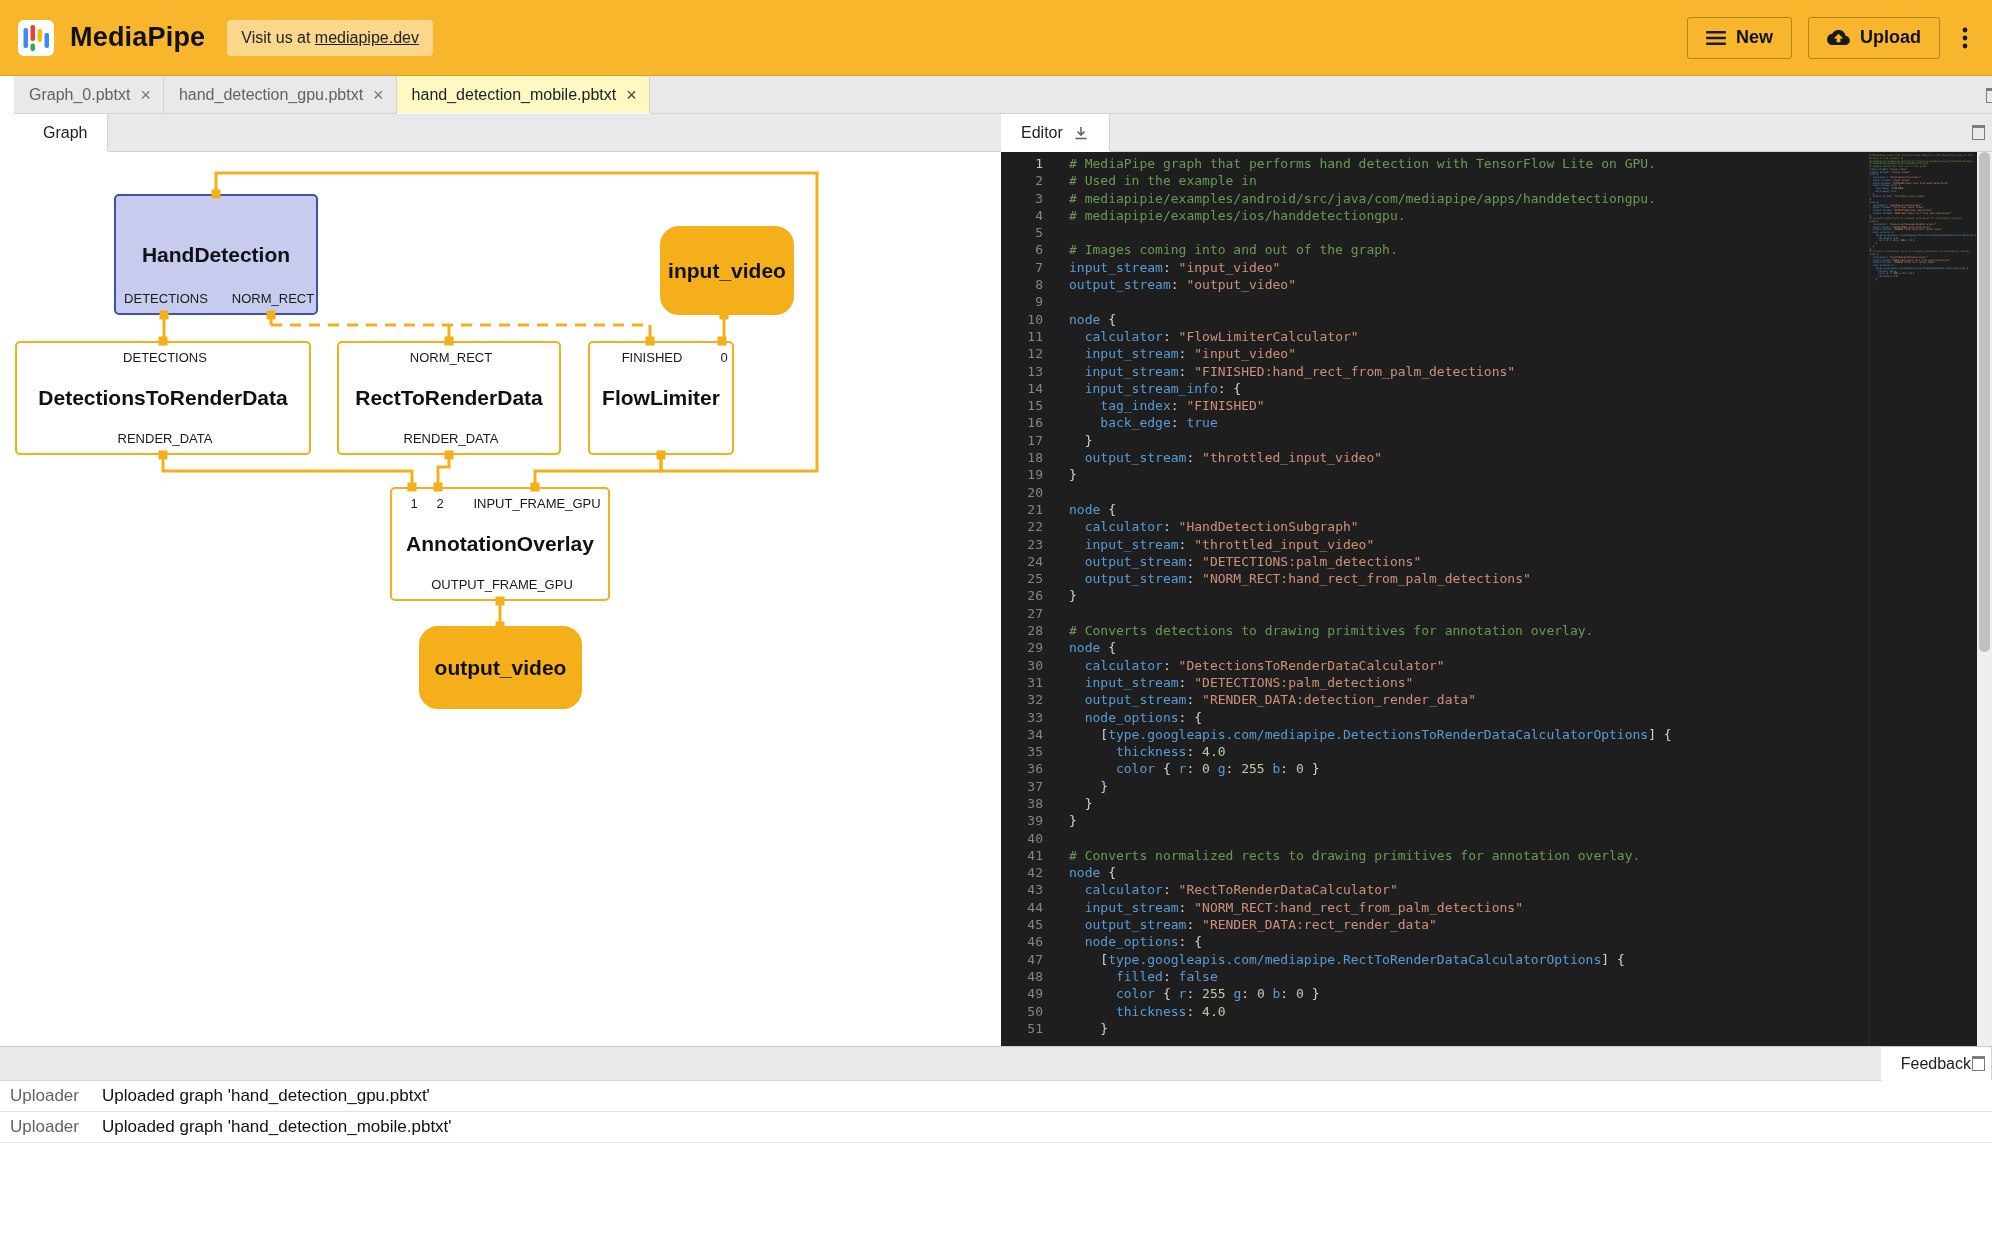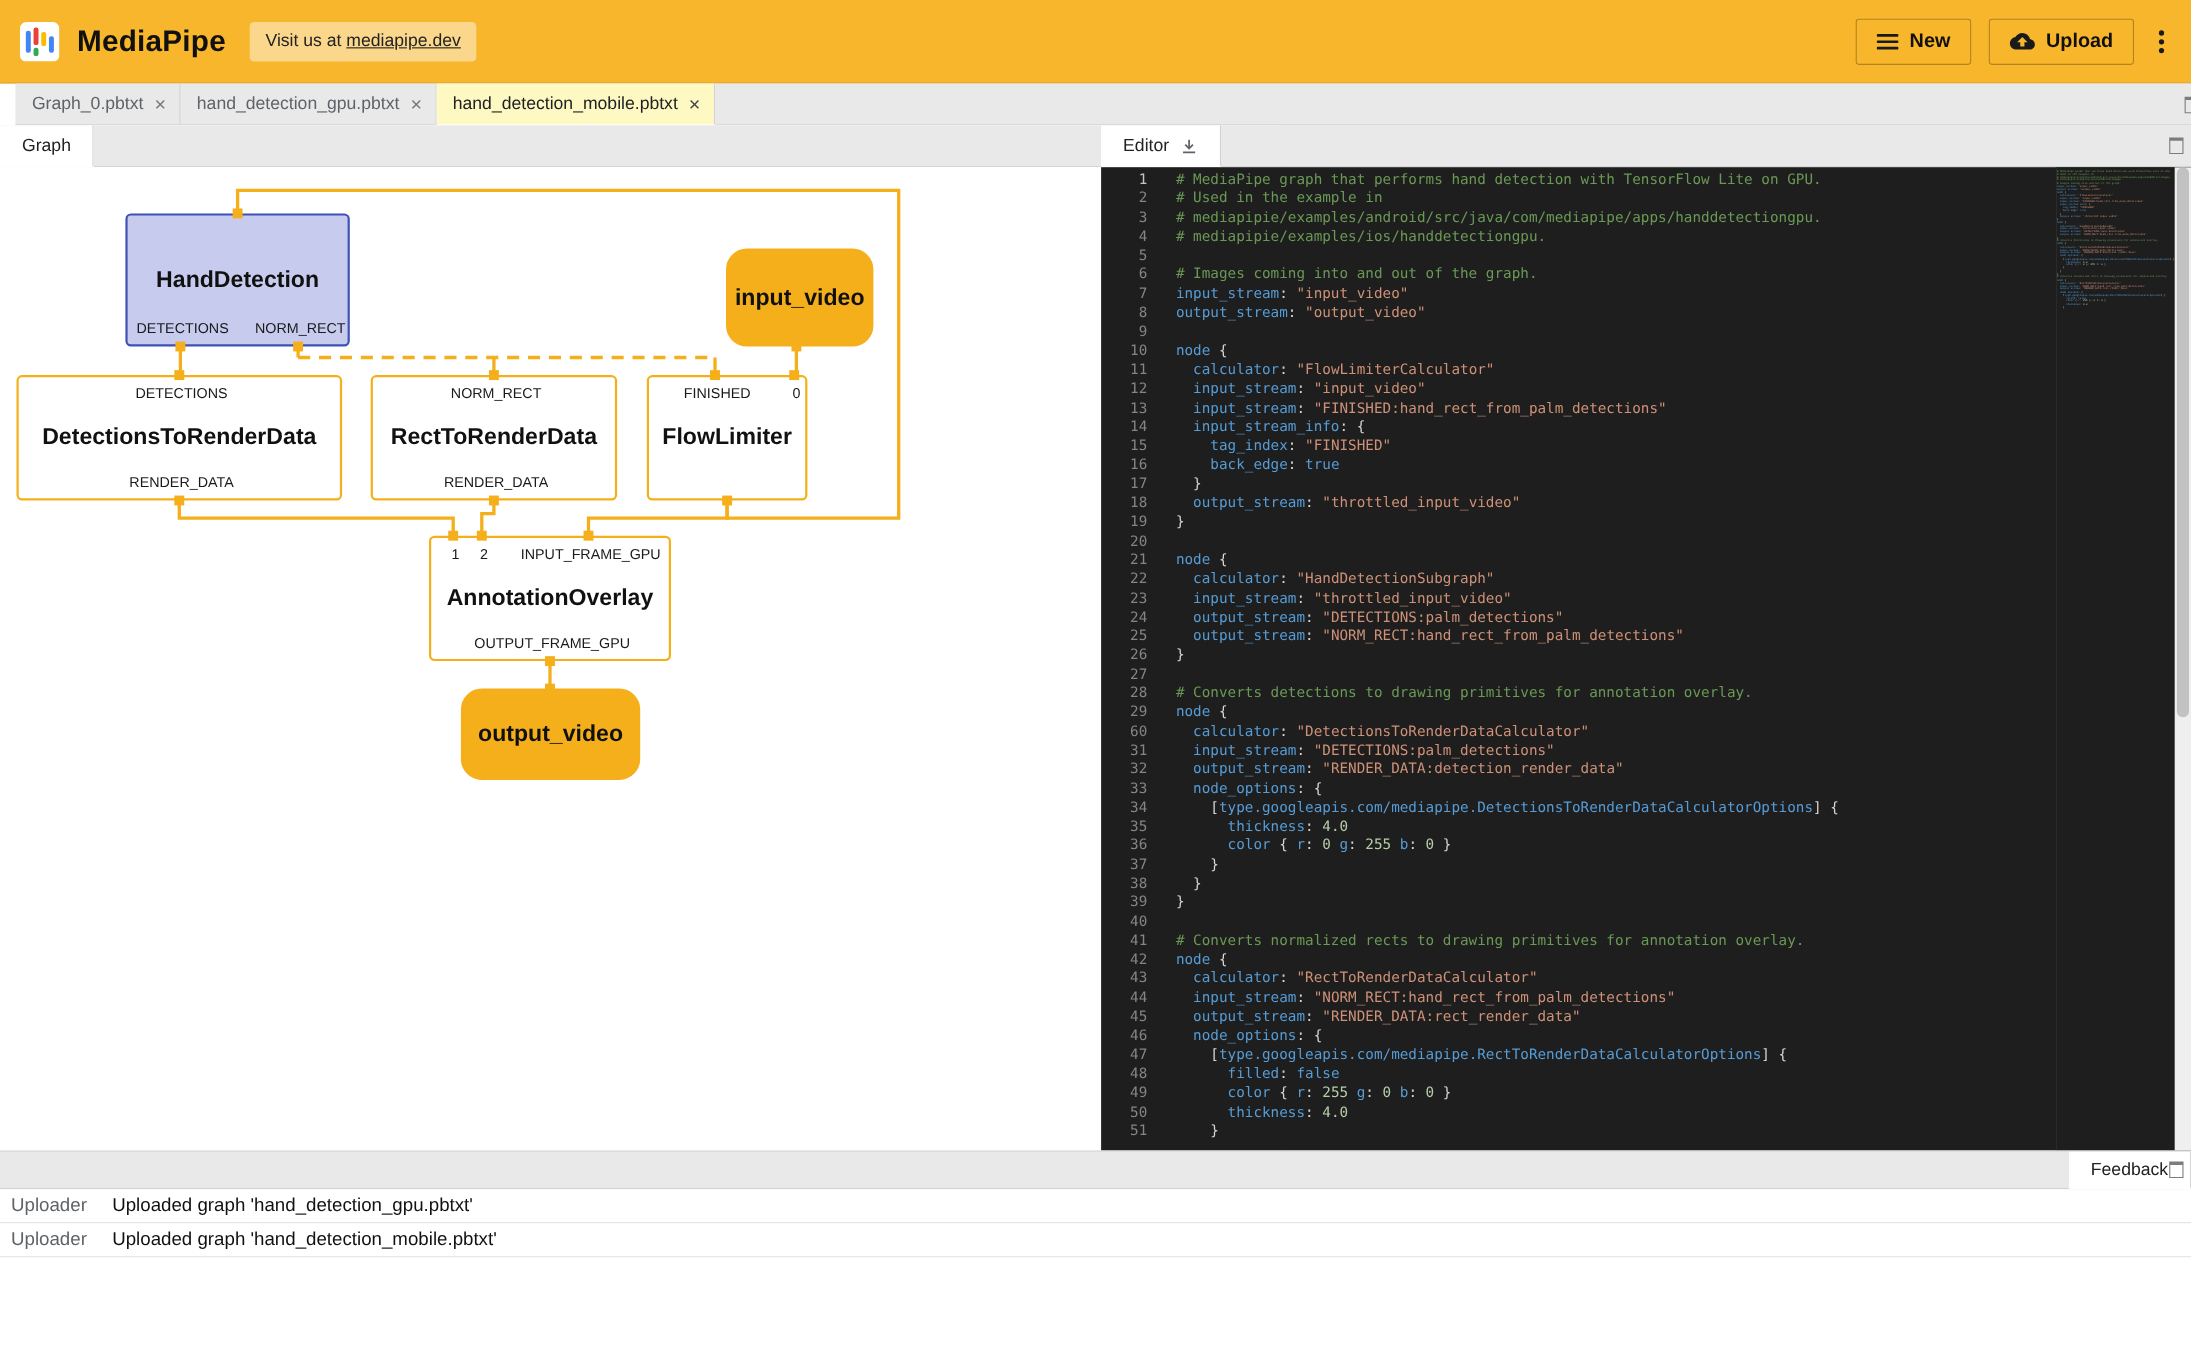--- a/index.html
+++ b/index.html
@@ -34,21 +34,21 @@
   .panel-strip{height:38px;background:#E9E9E9;border-bottom:1px solid #D3D3D3;
                display:flex;align-items:stretch;position:relative;box-sizing:border-box;}
   .panel-tab{background:#fff;padding:0 20px;display:flex;align-items:center;gap:10px;
              font-size:16px;color:#202124;border-right:1px solid #D3D3D3;cursor:pointer;
              box-shadow:0 1px 0 0 #fff;white-space:nowrap;}
   .expand{position:absolute;width:11px;height:11px;border:1.5px solid #7d7d7d;border-top-width:3px;
           right:7px;top:11px;background:transparent;cursor:pointer;}
   .filetabs .expand{top:12px;}
 
   .graph-panel{position:absolute;left:0;top:114px;width:1168px;height:932px;
-               border-right:1px solid #C9C9C9;box-sizing:border-box;background:#fff;}
+               border-right:1px solid #C9C9C9;box-sizing:border-box;background:#fff;padding-left:23px;}
   .graph-canvas{position:absolute;left:0;top:38px;right:0;bottom:0;background:#fff;overflow:hidden;text-align:right;}
   #graph-svg{position:absolute;left:0;top:0;pointer-events:none;z-index:3;}
 
   .gnode{position:absolute;border-radius:5px;display:flex;align-items:center;
          justify-content:center;z-index:2;box-sizing:border-box;cursor:pointer;}
   .gnode.calculator{background:#fff;border:2.5px solid var(--node-orange,#F8B32B);}
   .gnode.stream{background:var(--node-orange,#F8B32B);border:2.5px solid var(--node-orange,#F8B32B);border-radius:19px;}
   .gnode.subgraph{background:var(--subgraph-fill,#C7CBEE);border:2.5px solid var(--subgraph-border,#3F51B5);}
   .gtitle{font-size:21px;font-weight:600;color:#111;white-space:nowrap;}
   .plabel{position:absolute;transform:translateX(-50%);font-size:13px;color:#1a1a1a;white-space:nowrap;}
@@ -355,21 +355,21 @@
           </div>
           <div class="code-row">
             <span class="ln">28</span>
             <span class="ct"><span class="tk-c"># Converts detections to drawing primitives for annotation overlay.</span></span>
           </div>
           <div class="code-row">
             <span class="ln">29</span>
             <span class="ct"><span class="tk-k">node</span> {</span>
           </div>
           <div class="code-row">
-            <span class="ln">60</span>
+            <span class="ln">30</span>
             <span class="ct">  <span class="tk-k">calculator</span>: <span class="tk-s">"DetectionsToRenderDataCalculator"</span></span>
           </div>
           <div class="code-row">
             <span class="ln">31</span>
             <span class="ct">  <span class="tk-k">input_stream</span>: <span class="tk-s">"DETECTIONS:palm_detections"</span></span>
           </div>
           <div class="code-row">
             <span class="ln">32</span>
             <span class="ct">  <span class="tk-k">output_stream</span>: <span class="tk-s">"RENDER_DATA:detection_render_data"</span></span>
           </div>

